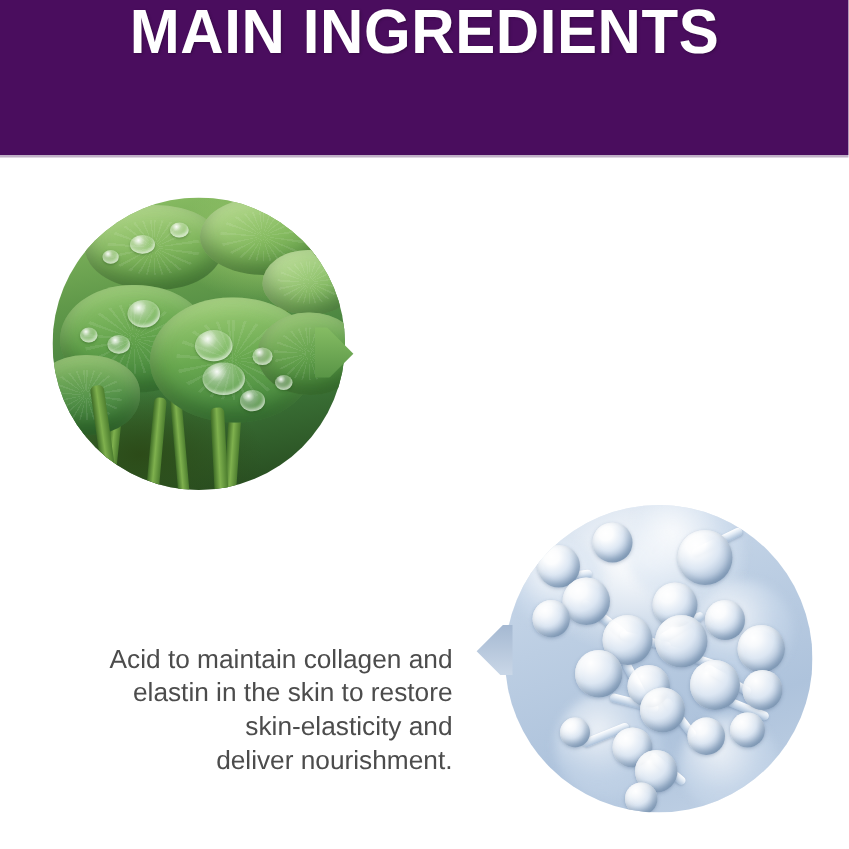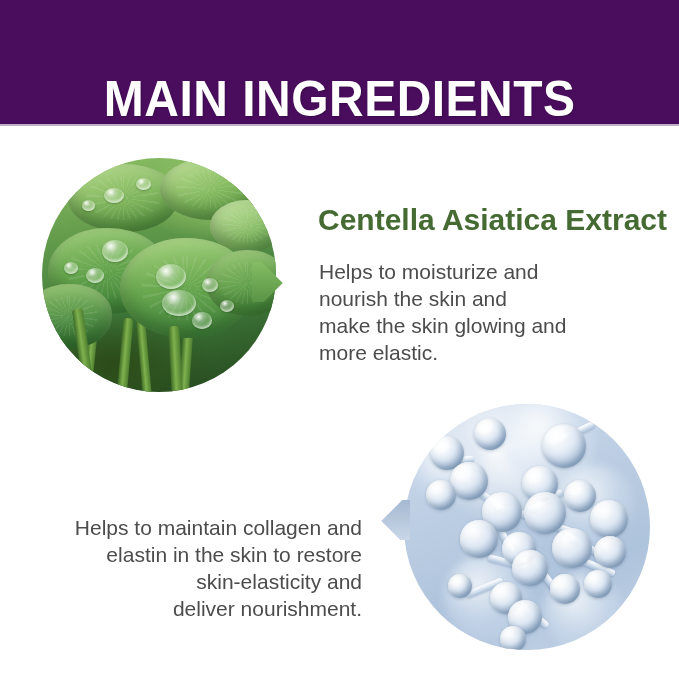--- a/index.html
+++ b/index.html
@@ -20,21 +20,21 @@
 
   
   .header-band {
     position: absolute;
     left: 0;
     top: 0;
     width: 679px;
     height: 124px;
     background: #4a0d5e;
     display: flex;
-    align-items: flex-end;
+    align-items: flex-start;
     justify-content: center;
   }
   .header-title {
     color: #ffffff;
     font-family: "Liberation Sans", sans-serif;
     font-weight: 700;
     font-size: 50px;
     letter-spacing: 0.5px;
     line-height: 1;
     transform: scaleX(0.96);
@@ -236,26 +236,21 @@
       <div class="drop" style="left:62px;  top:30px;  width:20px; height:15px;"></div>
       <div class="drop" style="left:40px;  top:42px;  width:13px; height:11px;"></div>
       <div class="drop" style="left:94px;  top:20px;  width:15px; height:12px;"></div>
     </div>
   </div>
 
   <div class="tail" style="left:252px; top:262px; width:40px; height:40px;">
     <div class="tail-inner" style="left:-20px; top:0; background:linear-gradient(135deg,#8fc56a,#4d8a3e);"></div>
   </div>
 
-  <div class="ing-heading" id="centella-heading">Centella Asiatica Extract</div>
-
-  <div class="ing-body" id="centella-body">Helps to moisturize and
-nourish the skin and
-make the skin glowing and
-more elastic.</div>
+
 
   <div class="photo-wrap" style="left:404px; top:404px; width:246px; height:246px;">
     <div class="photo-circle">
       <div class="mol-bg"></div>
 
       <div class="haze" style="left:8px;   top:28px;  width:72px;  height:72px;"></div>
       <div class="haze" style="left:96px;  top:-10px; width:96px;  height:90px;"></div>
       <div class="haze" style="left:150px; top:60px;  width:80px;  height:80px;"></div>
       <div class="haze" style="left:40px;  top:150px; width:86px;  height:86px;"></div>
       <div class="haze" style="left:140px; top:168px; width:78px;  height:78px;"></div>
@@ -296,18 +291,18 @@
       <div class="ball" style="left:96px;  top:222px; width:26px; height:26px;"></div>
       <div class="ball" style="left:44px;  top:170px; width:24px; height:24px;"></div>
     </div>
   </div>
 
   <div class="tail" style="left:370px; top:500px; width:40px; height:40px;">
     <div class="tail-inner" style="left:20px; top:0; background:linear-gradient(315deg,#d3dfed,#9db2cd);"></div>
   </div>
 
 
-  <div class="ing-body" id="hyaluronic-body">Helps to maintain collagen and
+  <div class="ing-body" id="hyaluronic-body">Acid to maintain collagen and
 elastin in the skin to restore
 skin-elasticity and
 deliver nourishment.</div>
 
 </div>
 
 </body></html>

